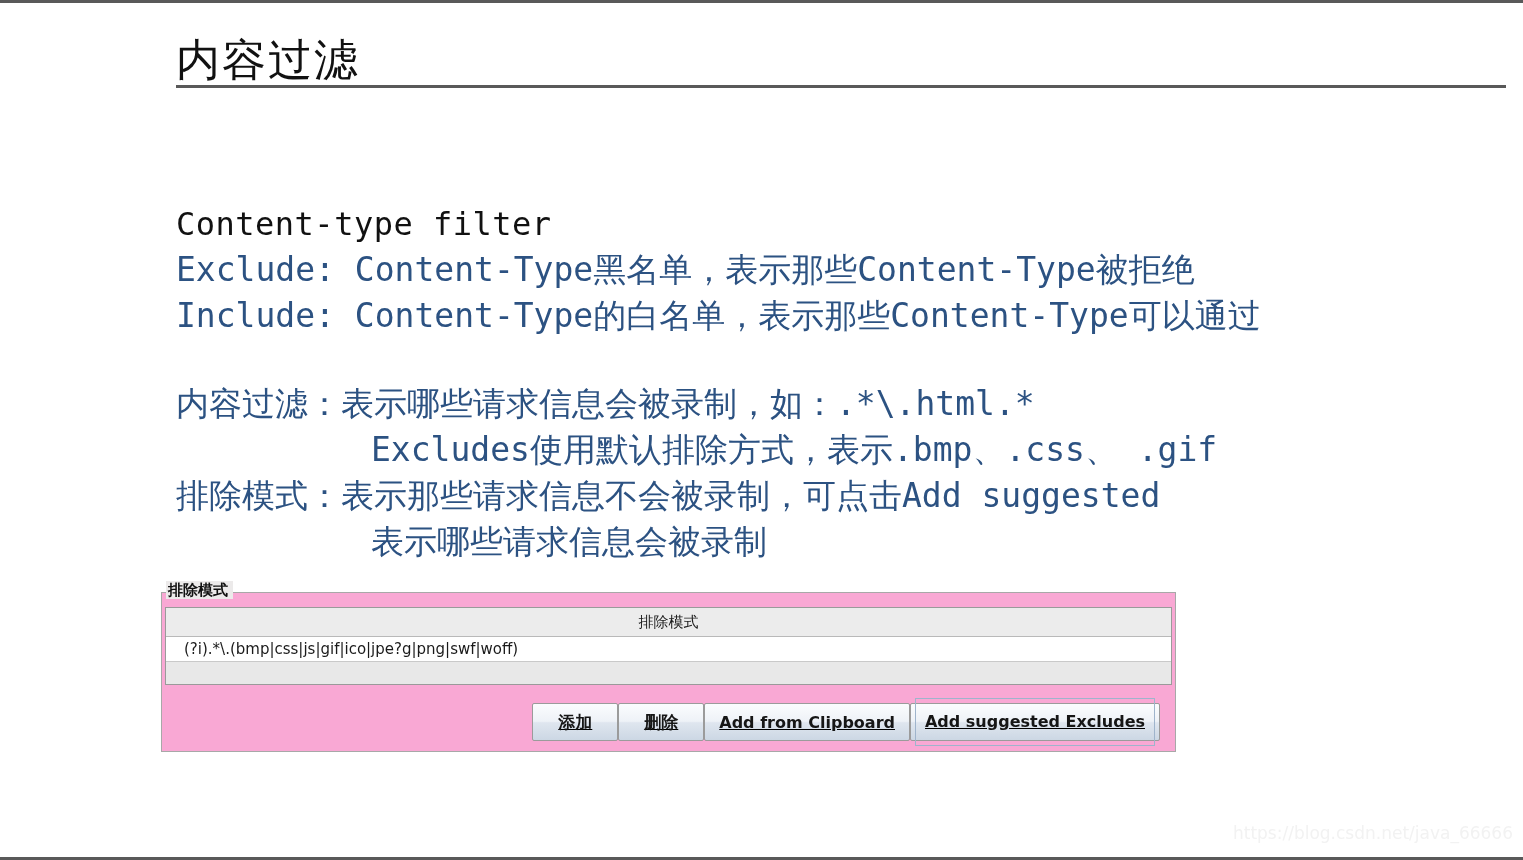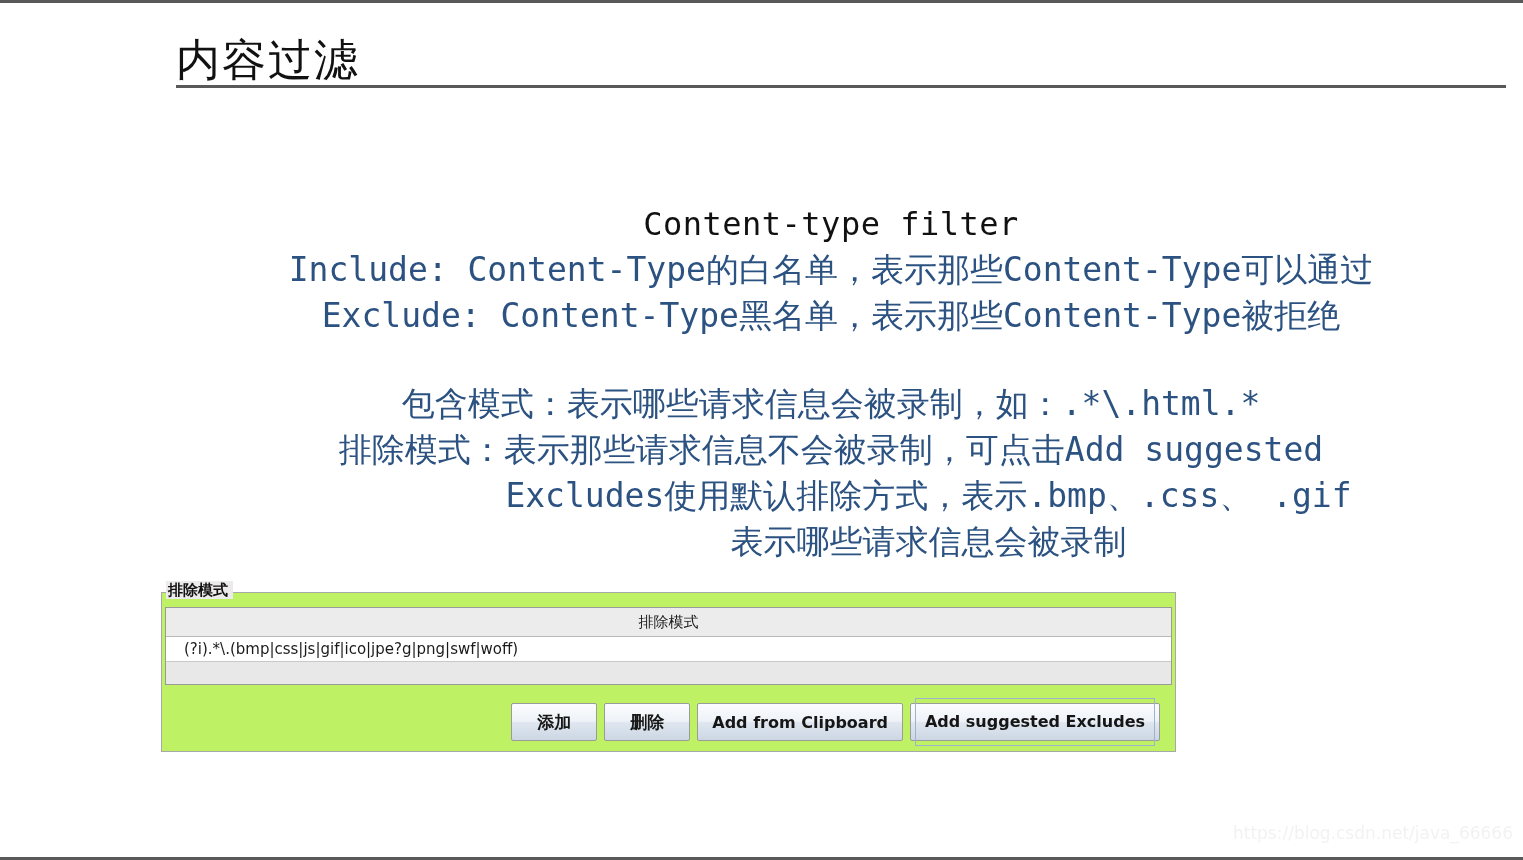--- a/index.html
+++ b/index.html
@@ -50,42 +50,41 @@
     left: 176px;
     top: 198px;
     width: 1310px;
   }
   .line {
     font-family: "DejaVu Sans Mono", "Liberation Mono", monospace;
     font-size: 33px;
     line-height: 46px;
     white-space: pre;
     color: #2c5282;
-    text-align: center;
   }
   .line.black {
     color: #111111;
     font-size: 32px;
     letter-spacing: 0.5px;
   }
   .line.indent {
     padding-left: 195px;
   }
   .spacer {
     height: 42px;
   }
 
   
   .panel {
     position: absolute;
     left: 161px;
     top: 589px;
     width: 1015px;
     height: 160px;
-    background: #bef264;
+    background: #f9a8d4;
     border: 1px solid #a8a8a8;
     box-sizing: border-box;
   }
   .panel-legend {
     position: absolute;
     left: 4px;
     top: -12px;
     background: #eceaea;
     padding: 0 5px 0 2px;
     font-family: "DejaVu Sans", "Liberation Sans", sans-serif;
@@ -138,22 +137,22 @@
     border-top: 1px solid #c9c9c9;
     border-bottom: 1px solid #9a9a9a;
   }
 
   
   .btn-bar {
     margin-top: 18px;
     display: flex;
     justify-content: flex-end;
     align-items: flex-start;
-    gap: 7px;
     padding-right: 12px;
+    text-decoration: underline;
   }
   .btn {
     height: 38px;
     box-sizing: border-box;
     border: 1px solid #9b9b9b;
     border-radius: 2px;
     background: linear-gradient(to bottom, #fbfcfe 0%, #eef2f7 48%, #dfe6ef 52%, #ccd7e4 100%);
     font-family: "DejaVu Sans", "Liberation Sans", sans-serif;
     font-size: 16px;
     font-weight: 700;
@@ -195,26 +194,26 @@
 
 <div class="slide">
 
   <div class="title-wrap">
     <div class="slide-title">内容过滤</div>
     <div class="title-rule"></div>
   </div>
 
   <div class="body-block">
     <div class="line black">Content-type filter</div>
+    <div class="line">Exclude: Content-Type黑名单，表示那些Content-Type被拒绝</div>
     <div class="line">Include: Content-Type的白名单，表示那些Content-Type可以通过</div>
-    <div class="line">Exclude: Content-Type黑名单，表示那些Content-Type被拒绝</div>
     <div class="spacer"></div>
-    <div class="line">包含模式：表示哪些请求信息会被录制，如：.*\.html.*</div>
+    <div class="line">内容过滤：表示哪些请求信息会被录制，如：.*\.html.*</div>
+    <div class="line indent">Excludes使用默认排除方式，表示.bmp、.css、 .gif</div>
     <div class="line">排除模式：表示那些请求信息不会被录制，可点击Add suggested</div>
-    <div class="line indent">Excludes使用默认排除方式，表示.bmp、.css、 .gif</div>
     <div class="line indent">表示哪些请求信息会被录制</div>
   </div>
 
   <div class="panel">
     <div class="panel-legend">排除模式</div>
 
     <div class="panel-inner">
       <div class="tbl">
         <div class="tbl-head">排除模式</div>
         <div class="tbl-row">(?i).*\.(bmp|css|js|gif|ico|jpe?g|png|swf|woff)</div>

